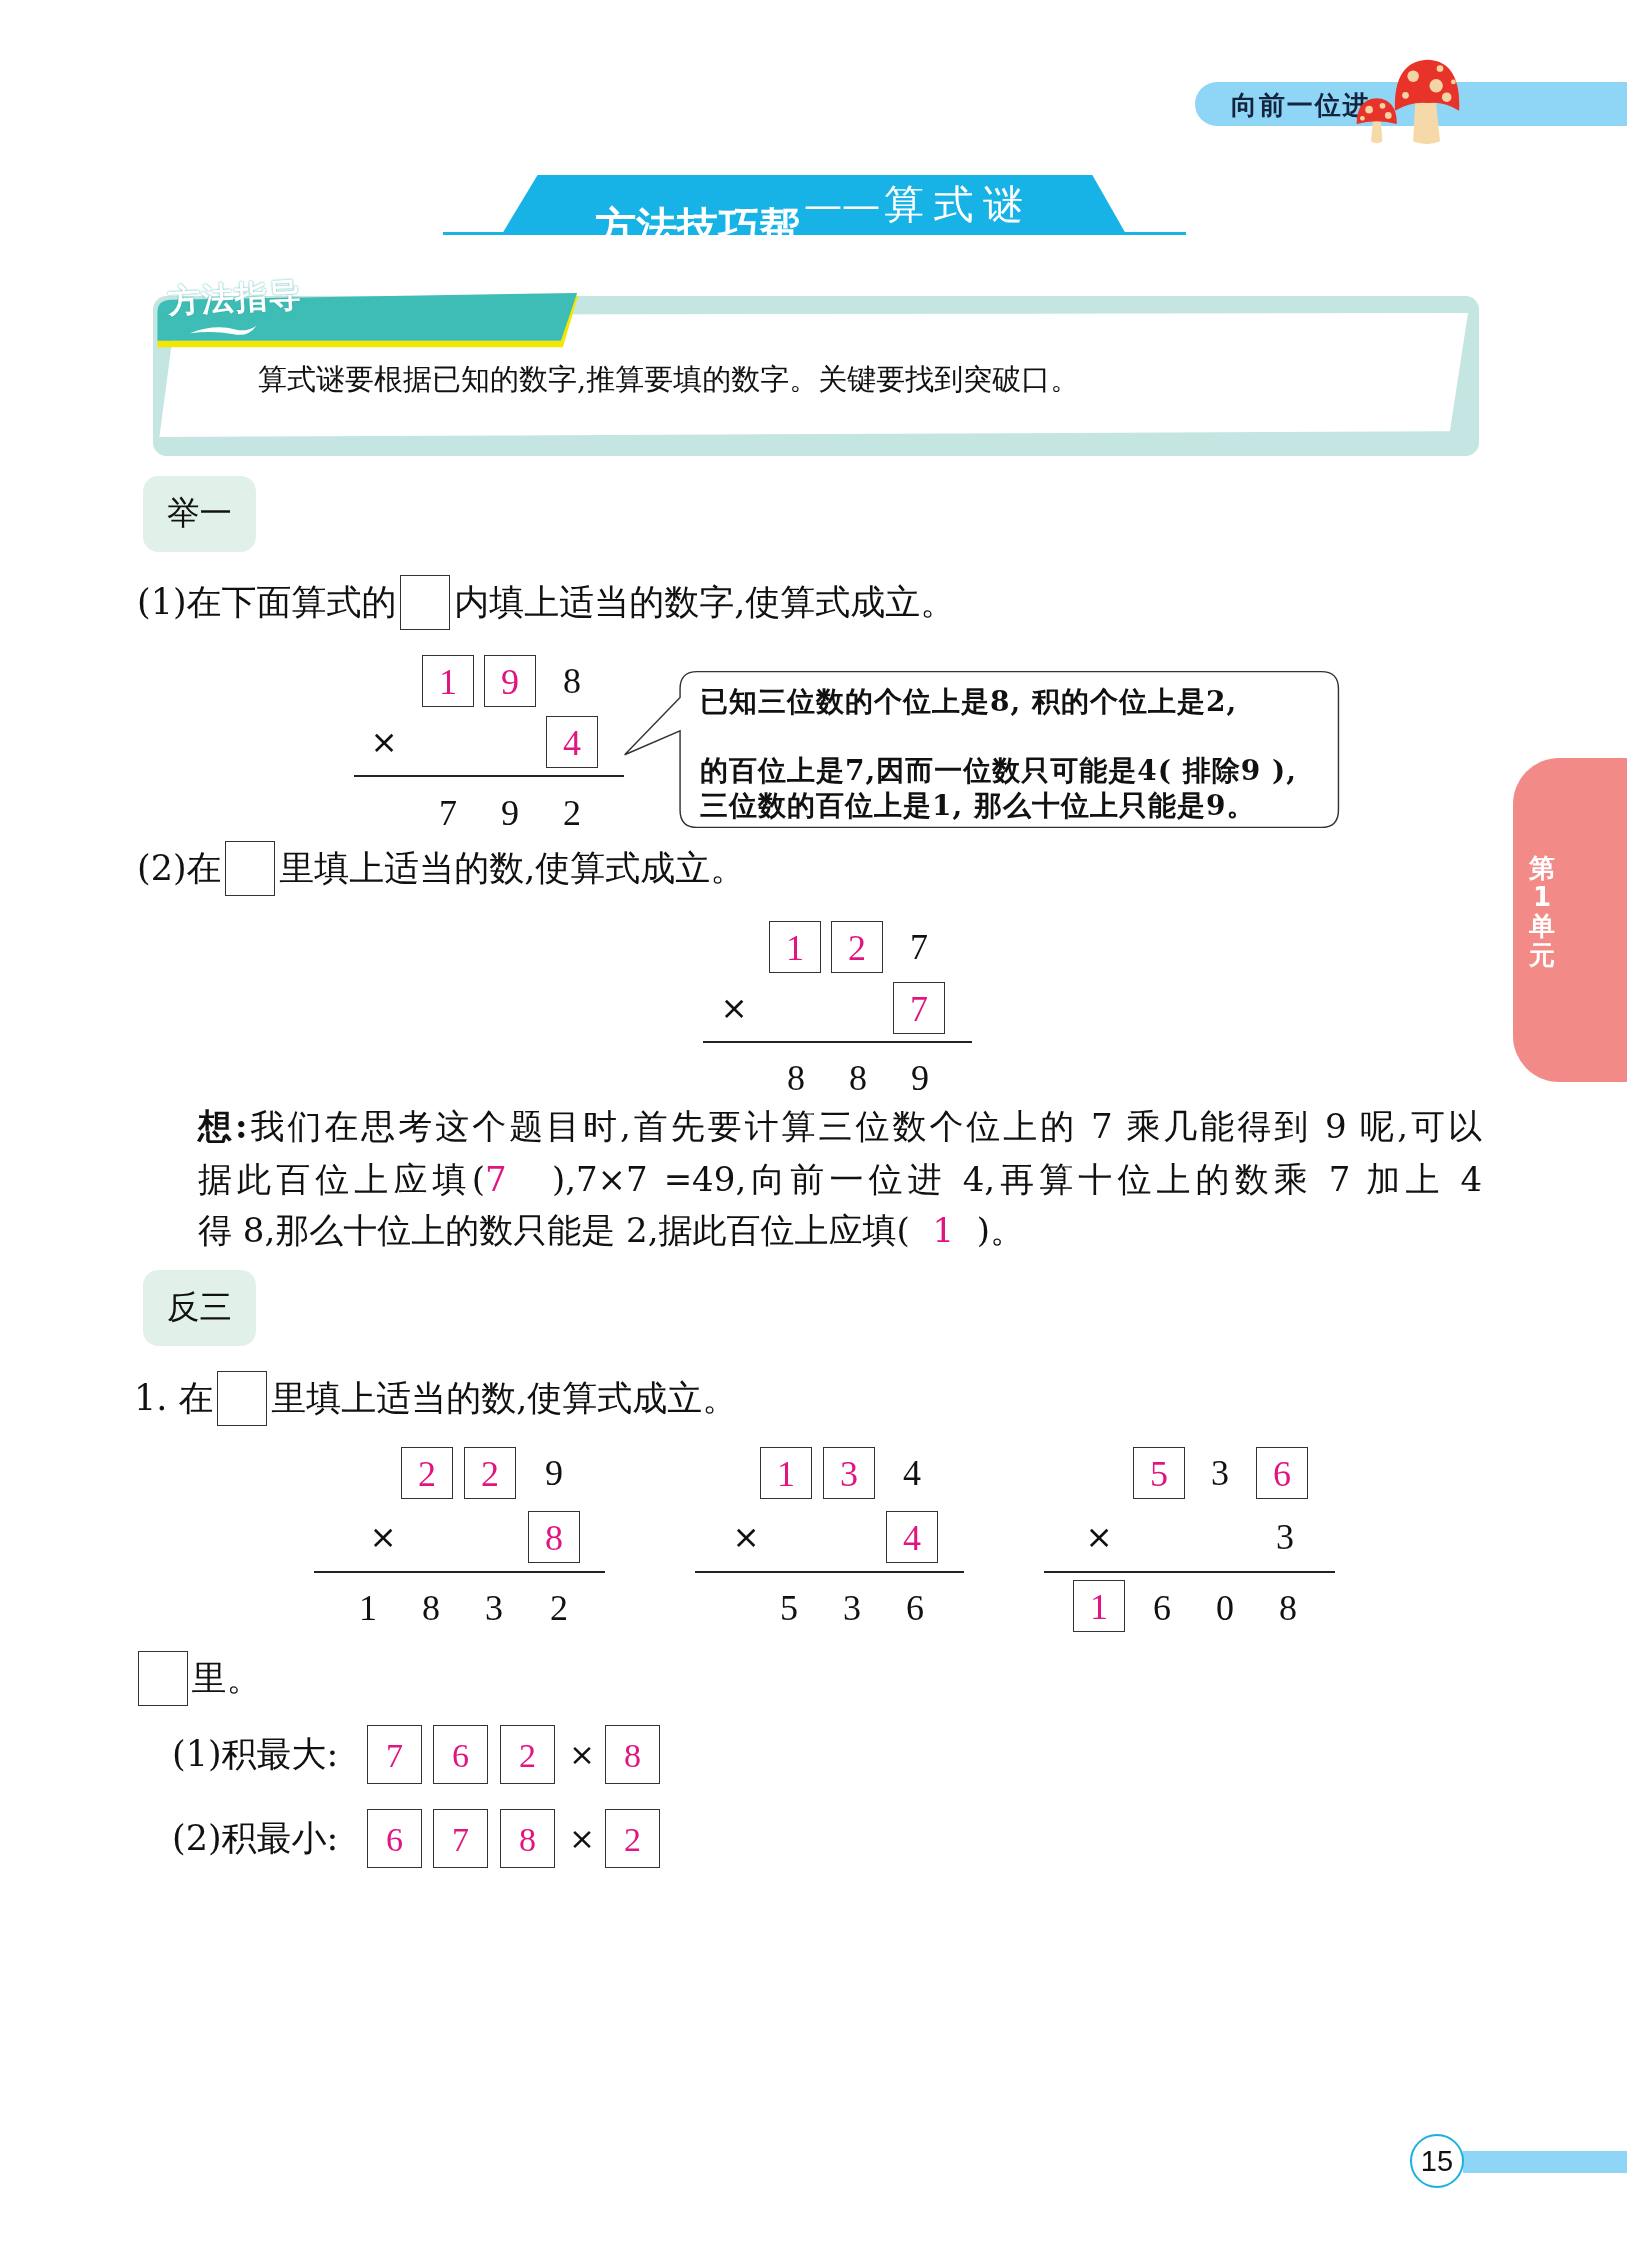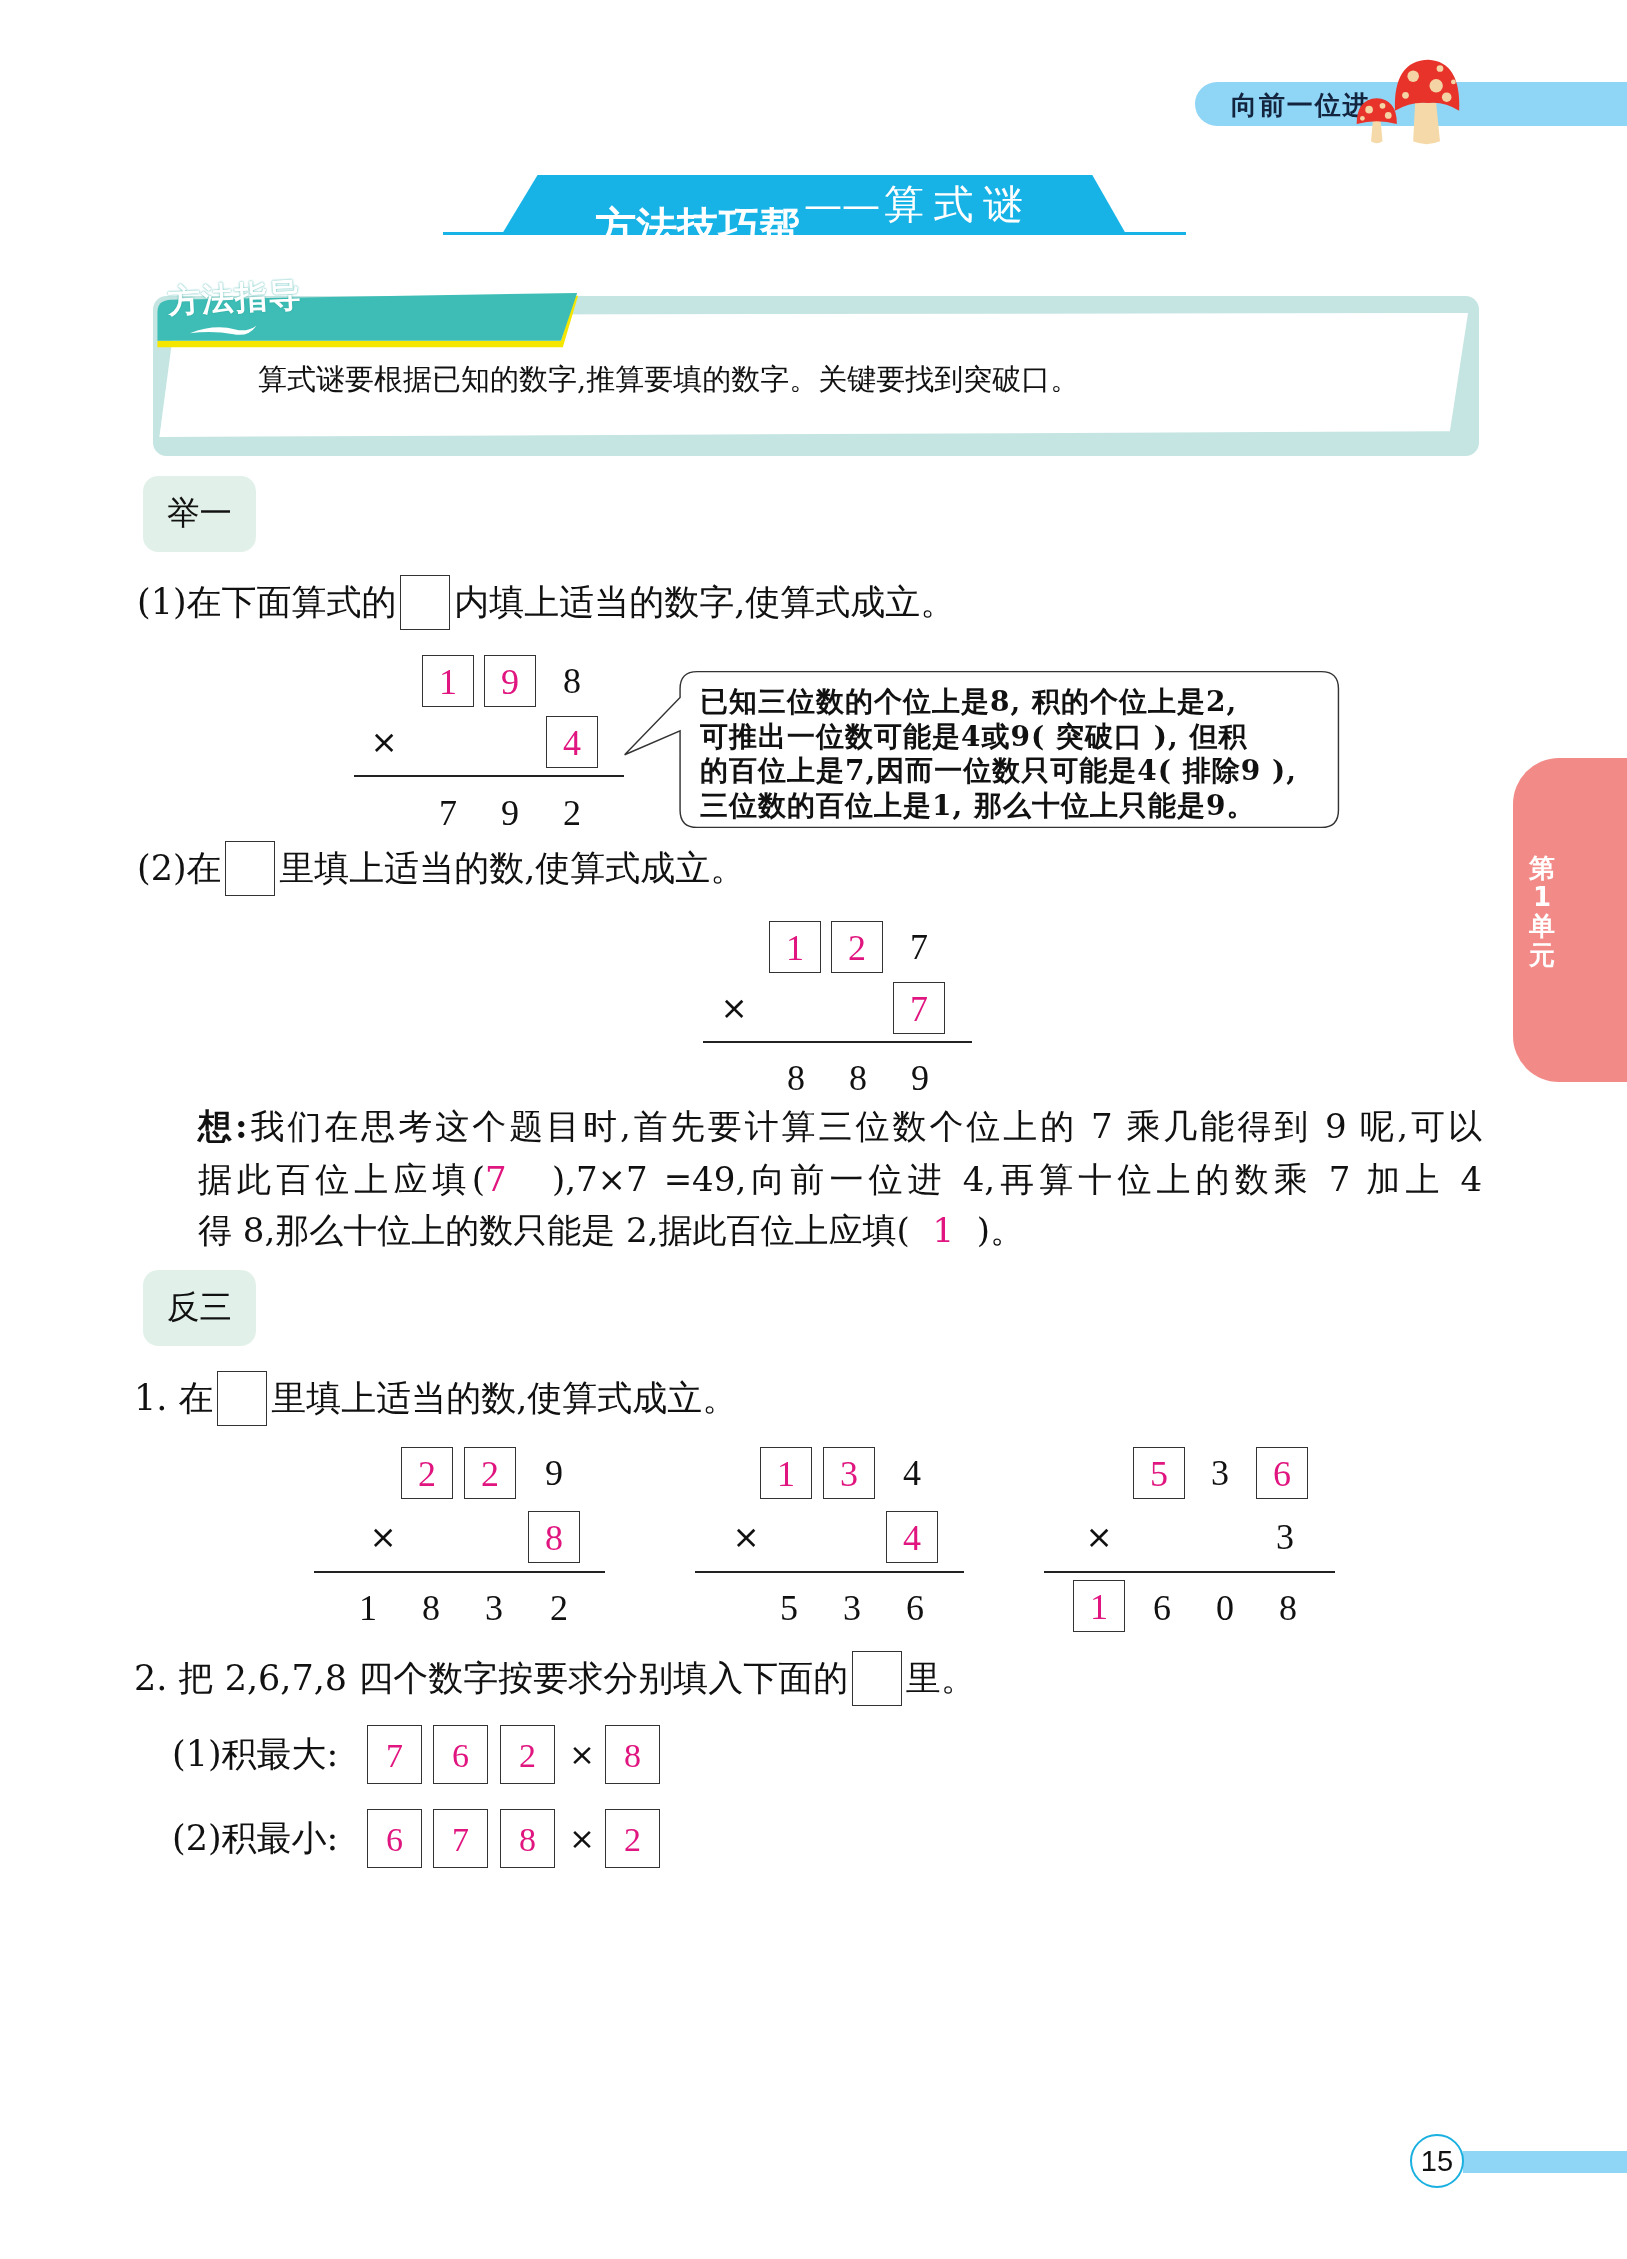--- a/index.html
+++ b/index.html
@@ -114,21 +114,20 @@
     <div class="rule" style="left:354px;top:775px;width:270px"></div>
     <div class="d" style="left:422px;top:787px">7</div>
     <div class="d" style="left:484px;top:787px">9</div>
     <div class="d" style="left:546px;top:787px">2</div>
   </div>
 
   <svg class="abs" style="left:617px;top:664px" width="731" height="172" viewBox="0 0 765 180">
     <path d="M84 8 L737 8 Q755 8 755 26 L755 153 Q755 171 737 171 L84 171 Q66 171 66 153 L66 70 L8 95 L66 35 L66 26 Q66 8 84 8 Z" fill="#ffffff" stroke="#333" stroke-width="1.5"></path>
   </svg>
   <div class="hint-line" style="top:685px">已知三位数的个位上是8, 积的个位上是2,</div>
-  <div class="hint-line" style="top:720px">可推出一位数可能是4或9( 突破口 ), 但积</div>
   <div class="hint-line" style="top:754px">的百位上是7,因而一位数只可能是4( 排除9 ),</div>
   <div class="hint-line" style="top:789px">三位数的百位上是1, 那么十位上只能是9。</div>
 
   <div class="qline" style="left:137px;top:840px">
     <span>(2)在</span>
     <span class="qbox"></span>
     <span>里填上适当的数,使算式成立。</span>
   </div>
 
   <div>
@@ -189,21 +188,20 @@
     <div class="d op" style="left:1073px;top:1511px">×</div>
     <div class="d" style="left:1259px;top:1511px">3</div>
     <div class="rule" style="left:1044px;top:1571px;width:291px"></div>
     <div class="d box ans" style="left:1073px;top:1580px">1</div>
     <div class="d" style="left:1136px;top:1582px">6</div>
     <div class="d" style="left:1199px;top:1582px">0</div>
     <div class="d" style="left:1262px;top:1582px">8</div>
   </div>
 
   <div class="qline" style="left:134px;top:1650px">
-    <span>2. 把 2,6,7,8 四个数字按要求分别填入下面的</span>
     <span class="qbox"></span>
     <span>里。</span>
   </div>
 
   <div>
     <div class="q2label" style="left:172px;top:1725px">(1)积最大:</div>
     <div class="q2box" style="left:367px;top:1725px">7</div>
     <div class="q2box" style="left:433px;top:1725px">6</div>
     <div class="q2box" style="left:500px;top:1725px">2</div>
     <div class="q2op" style="left:556px;top:1725px">×</div>

